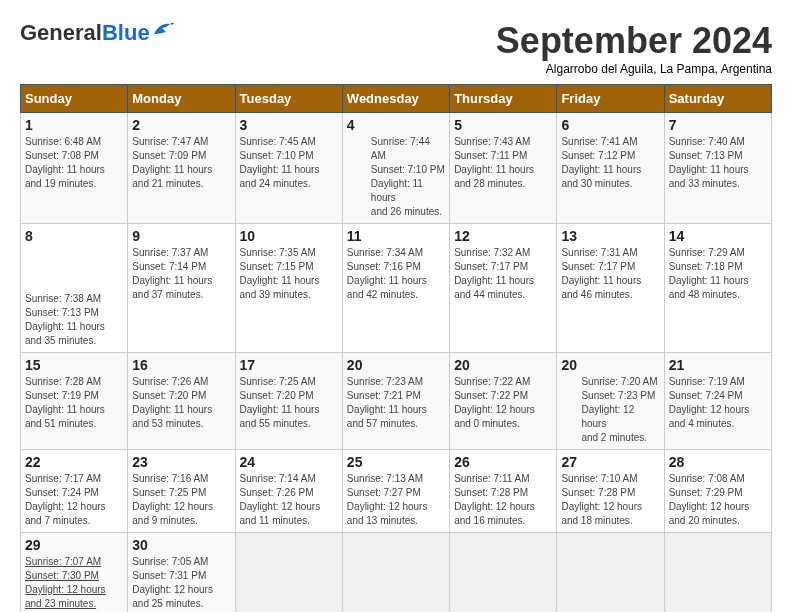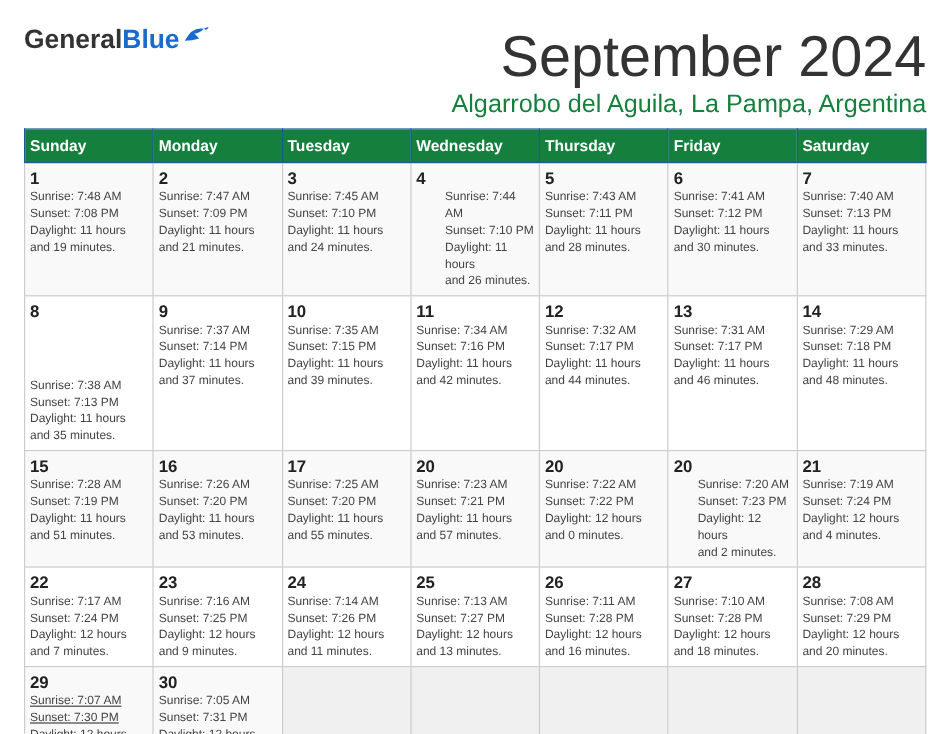--- a/index.html
+++ b/index.html
@@ -18,35 +18,35 @@
     }
     .logo {
       display: flex;
       flex-direction: column;
       align-items: flex-start;
     }
     .title-block {
       text-align: right;
     }
     .month-title {
-      font-size: 48px;
-      font-weight: normal;
+      font-size: 36px;
+      font-weight: bold;
       color: #333;
     }
     .subtitle {
-      font-size: 21px;
-      color: #15803d;
+      font-size: 12px;
+      color: #000000;
     }
     table {
       width: 100%;
       border-collapse: collapse;
       font-size: 11px;
     }
     thead tr th {
-      background: #15803d;
+      background: #a16207;
       color: #fff;
       padding: 6px 4px;
       text-align: left;
       font-size: 13px;
       font-weight: bold;
       border: 1px solid #1a5a9a;
     }
     tbody tr td {
       border: 1px solid #ccc;
       vertical-align: top;
@@ -107,21 +107,21 @@
       <th>Wednesday</th>
       <th>Thursday</th>
       <th>Friday</th>
       <th>Saturday</th>
     </tr>
   </thead>
   <tbody id="calendar-body">
   <tr>
         <td>
           <span class="day-number">1</span>
-          <div class="day-info" style="white-space: pre-line;">Sunrise: 7:48 AM
+          <div class="day-info" style="white-space: pre-line;">Sunrise: 6:48 AM
 Sunset: 7:08 PM
 Daylight: 11 hours
 and 19 minutes.</div>
         </td>
         <td>
           <span class="day-number">2</span>
           <div class="day-info" style="white-space: pre-line;">Sunrise: 7:47 AM
 Sunset: 7:09 PM
 Daylight: 11 hours
 and 21 minutes.</div>

